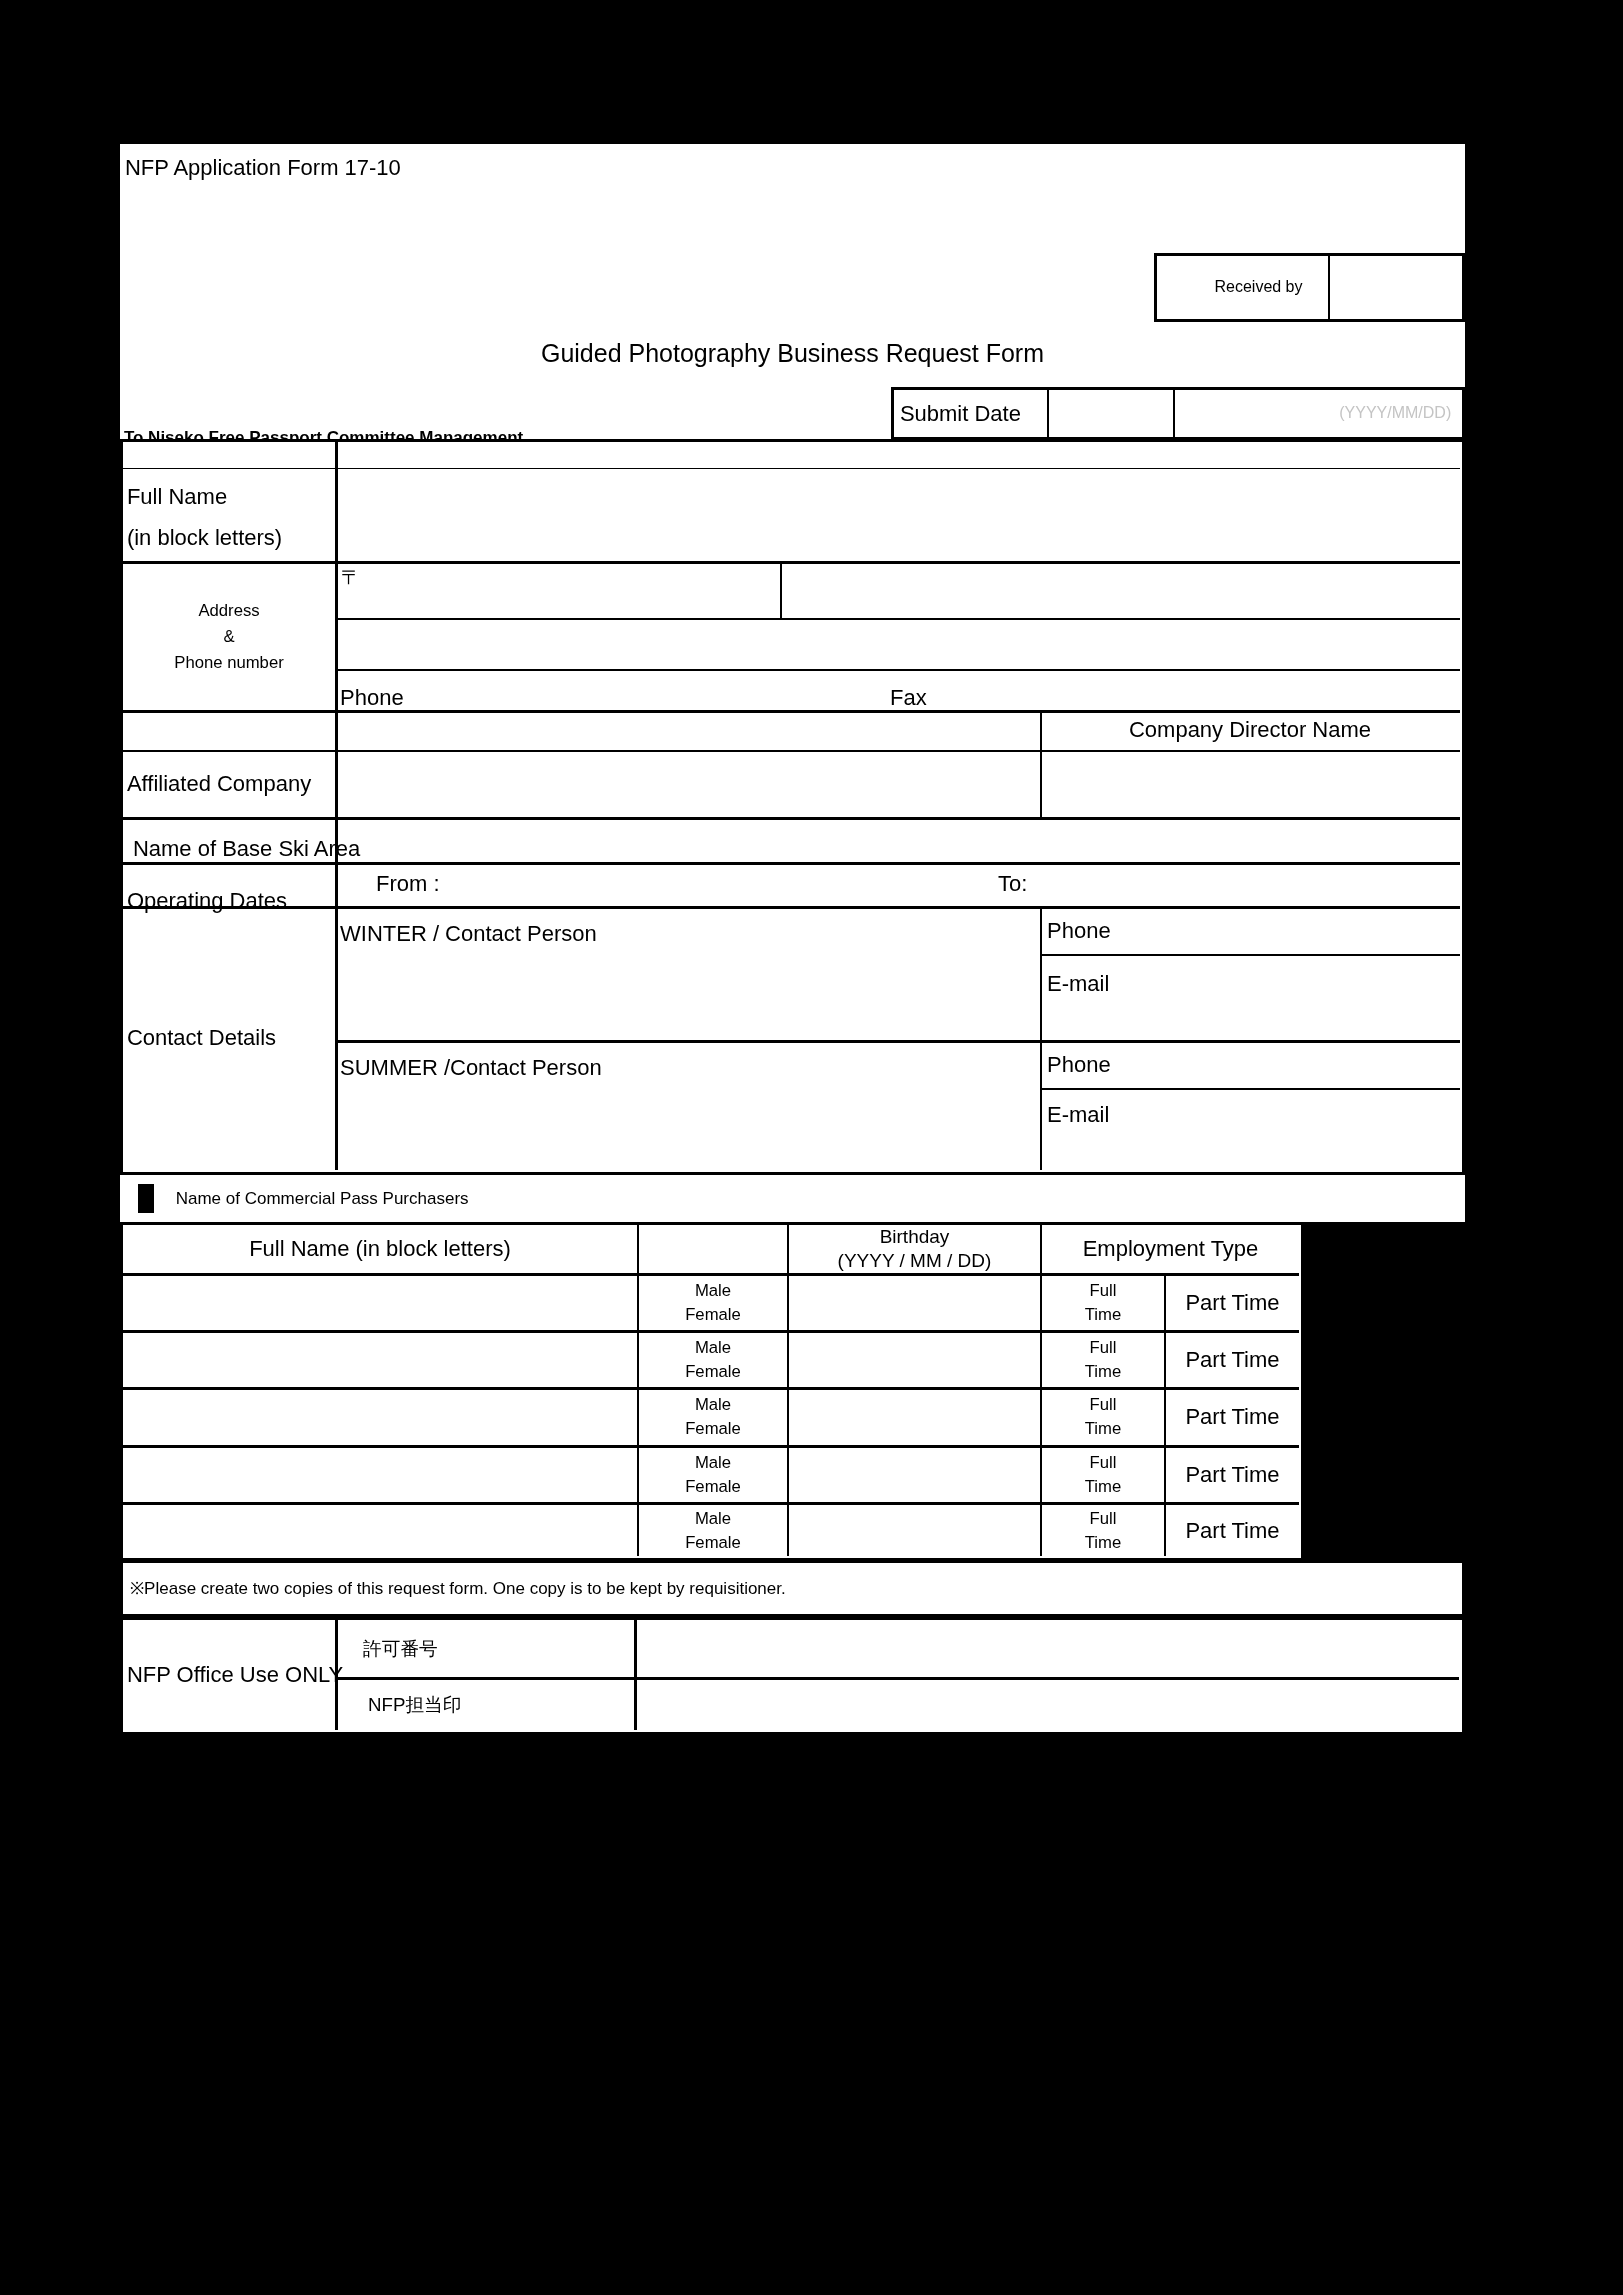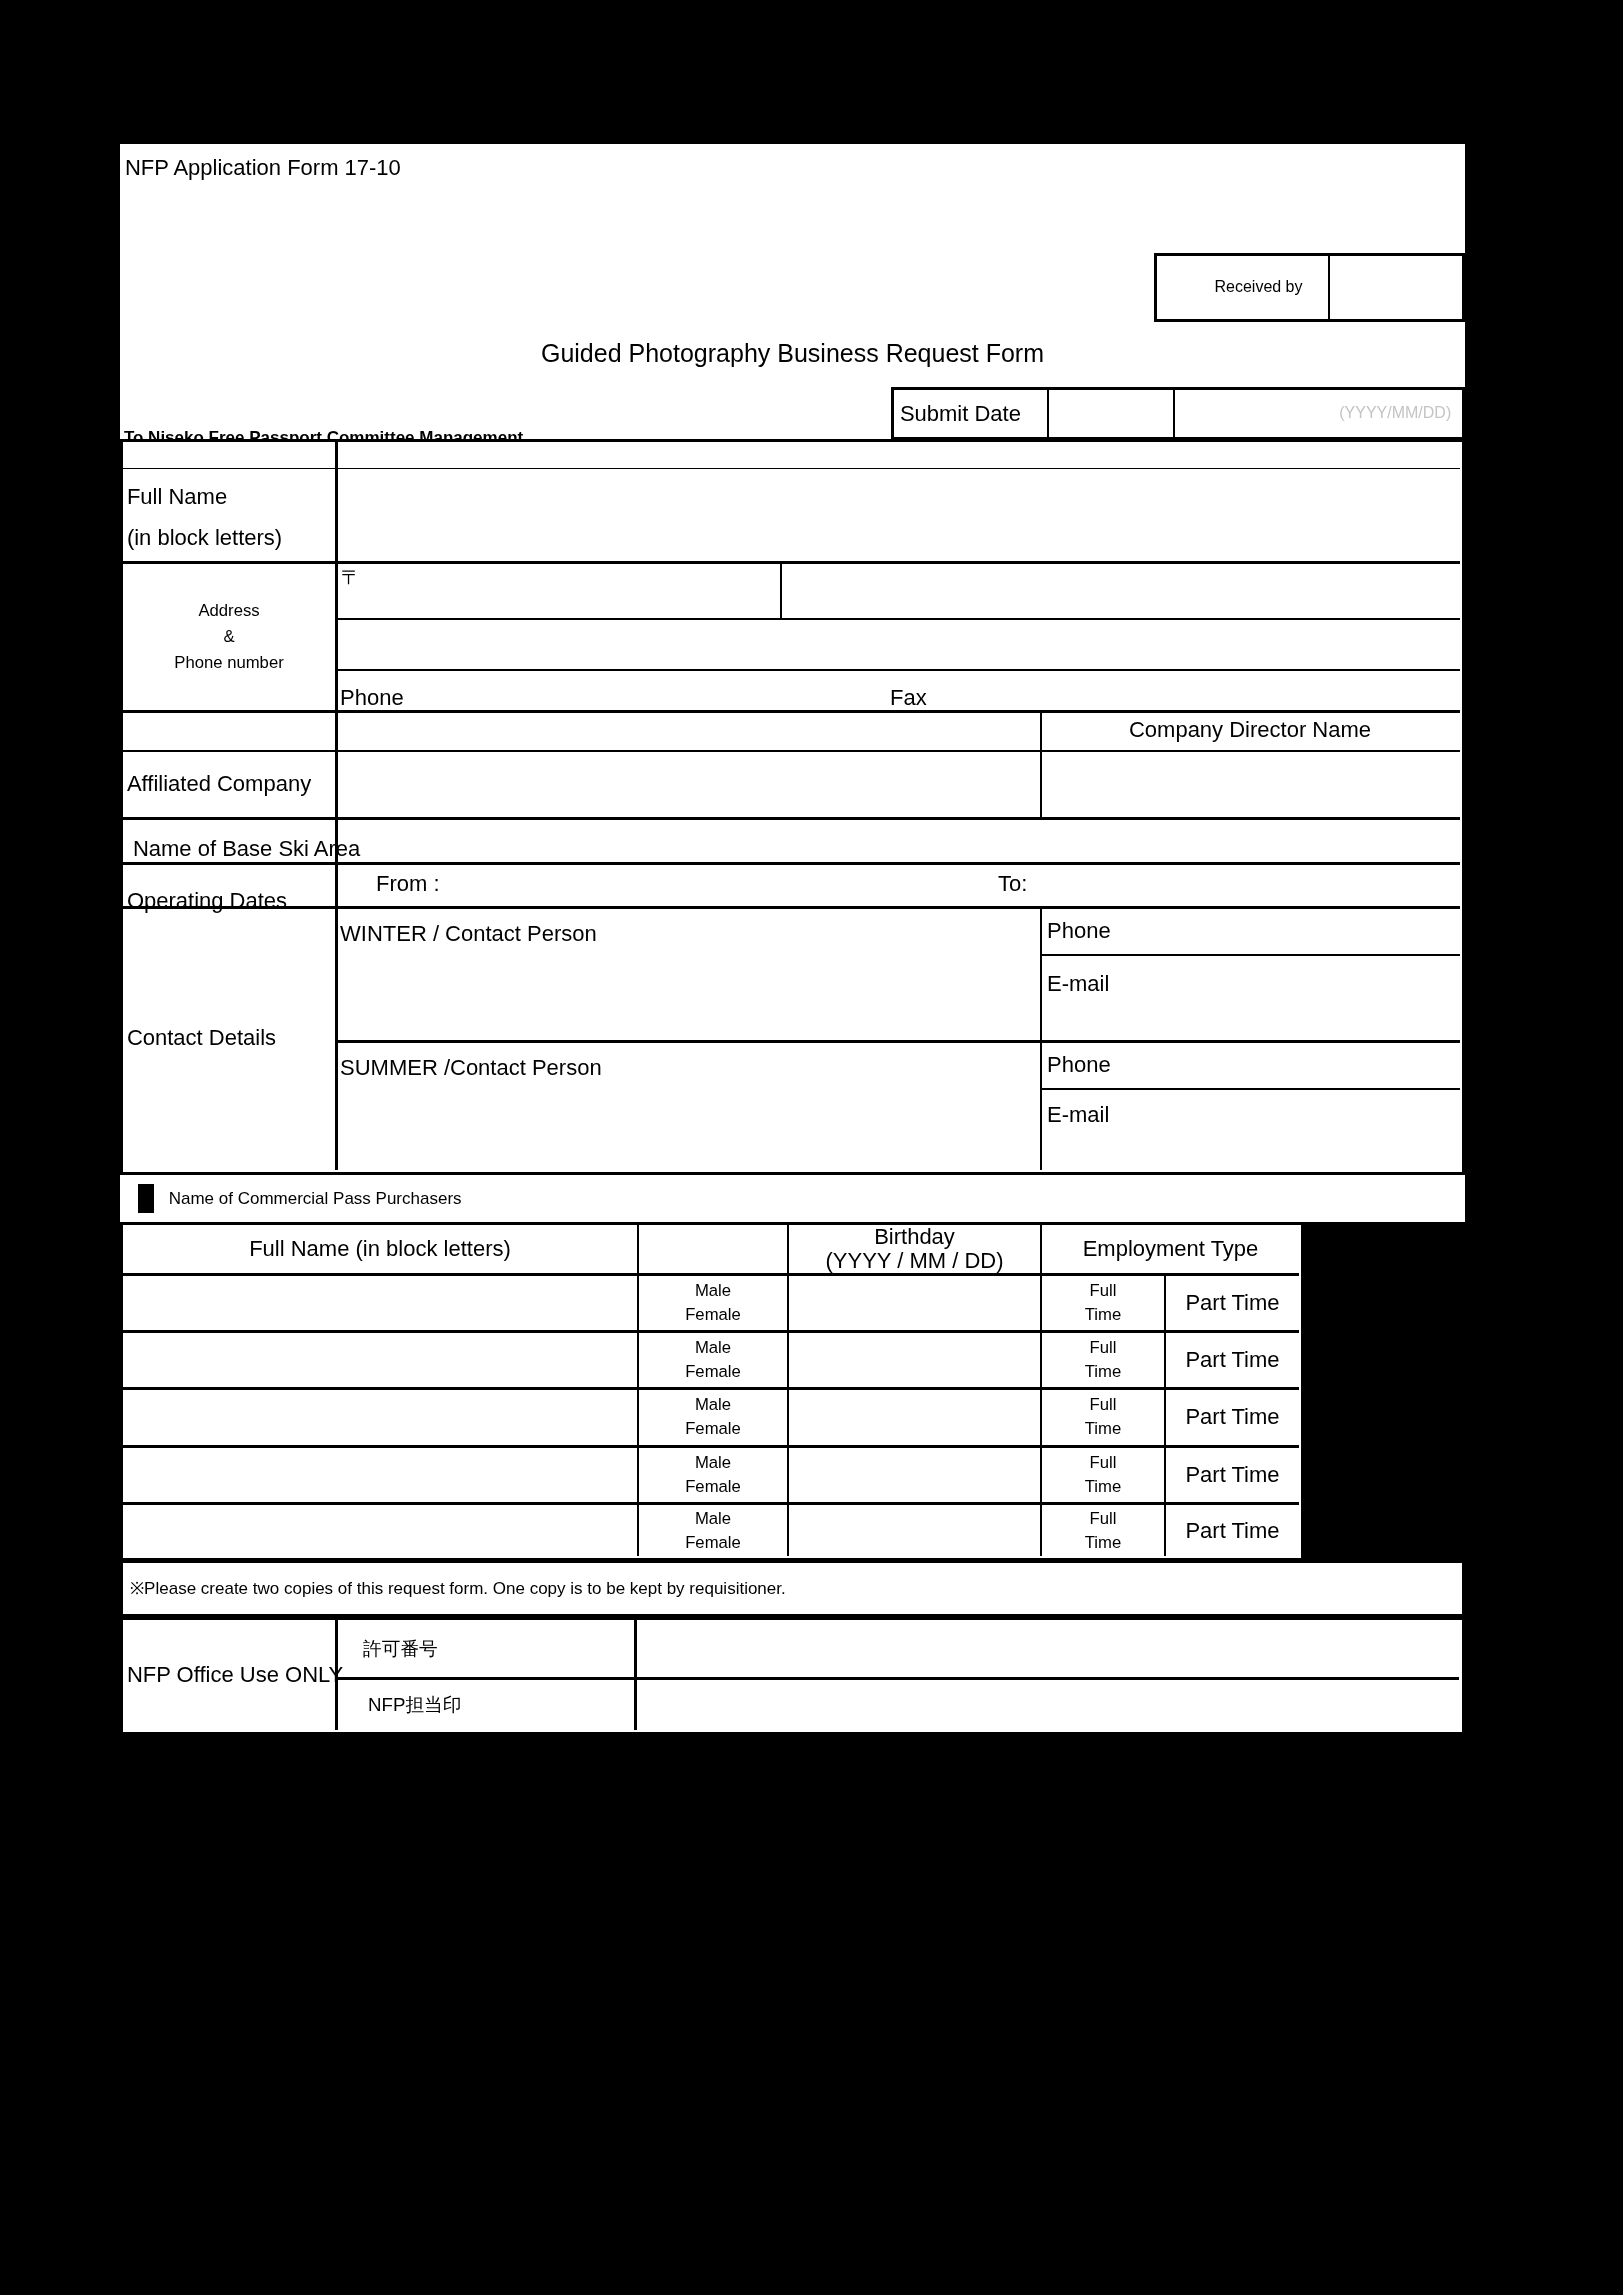--- a/index.html
+++ b/index.html
@@ -110,40 +110,40 @@
   <div class="abs" style="left:987px; top:552px; width:348px; height:44px;"></div>
 
   <div class="abs lbl fs34" style="left:217px; top:613px;">SUMMER /Contact Person</div>
   <div class="abs" style="left:216px; top:641px; width:701px; height:86px;"></div>
   <div class="abs flexc lbl fs34" style="left:924px; top:598px; height:49px;">Phone</div>
   <div class="abs lbl fs34" style="left:924px; top:660px;">E-mail</div>
   <div class="abs" style="left:982px; top:602px; width:353px; height:42px;"></div>
   <div class="abs" style="left:987px; top:685px; width:348px; height:42px;"></div>
 </div>
 
-<div class="panel flexc" style="left:120px; top:1175px; width:1345px; height:47px; padding-left:18px; gap:15px;">
+<div class="panel flexc" style="left:120px; top:1175px; width:1345px; height:47px; padding-left:18px; gap:22px;">
   <span style="display:inline-block; width:15.7px; height:28.5px; background:#000;"></span>
   <span class="lbl fs35">Name of Commercial Pass Purchasers</span>
 </div>
 
 <div class="panel" style="left:120px; top:1222px; width:1184px; height:339px; border:3.9px solid #000;">
 
   <div class="line" style="left:0; top:48px;  width:1176px; height:2.9px;"></div>
   <div class="line" style="left:0; top:105px; width:1176px; height:2.9px;"></div>
   <div class="line" style="left:0; top:162px; width:1176px; height:2.9px;"></div>
   <div class="line" style="left:0; top:220px; width:1176px; height:2.9px;"></div>
   <div class="line" style="left:0; top:277px; width:1176px; height:2.9px;"></div>
 
   <div class="line" style="left:514px; top:0; width:2px; height:331px;"></div>
   <div class="line" style="left:664px; top:0; width:2px; height:331px;"></div>
   <div class="line" style="left:917px; top:0; width:2px; height:331px;"></div>
   <div class="line" style="left:1041px; top:51px; width:2px; height:280px;"></div>
 
   <div class="abs flexcc lbl fs34" style="left:0; top:0; width:514px; height:48px;border-radius:22px;">Full Name (in block letters)</div>
-  <div class="abs flexcol" style="left:666px; top:0; width:251px; height:48px; font-size:22px; line-height:23.6px;">
+  <div class="abs flexcol" style="left:666px; top:0; width:251px; height:48px; font-size:19px; line-height:23.6px;">
     <span>Birthday</span>
     <span>(YYYY / MM / DD)</span>
   </div>
   <div class="abs flexcc lbl fs34" style="left:919px; top:0; width:257px; height:48px;">Employment Type</div>
 
   <div class="abs" style="left:0; top:51px; width:514px; height:54px;"></div>
   <div class="abs flexcol" style="left:516px; top:51px; width:148px; height:54px; font-size:16.7px; line-height:23.6px;">
     <span>Male</span>
     <span>Female</span>
   </div>

